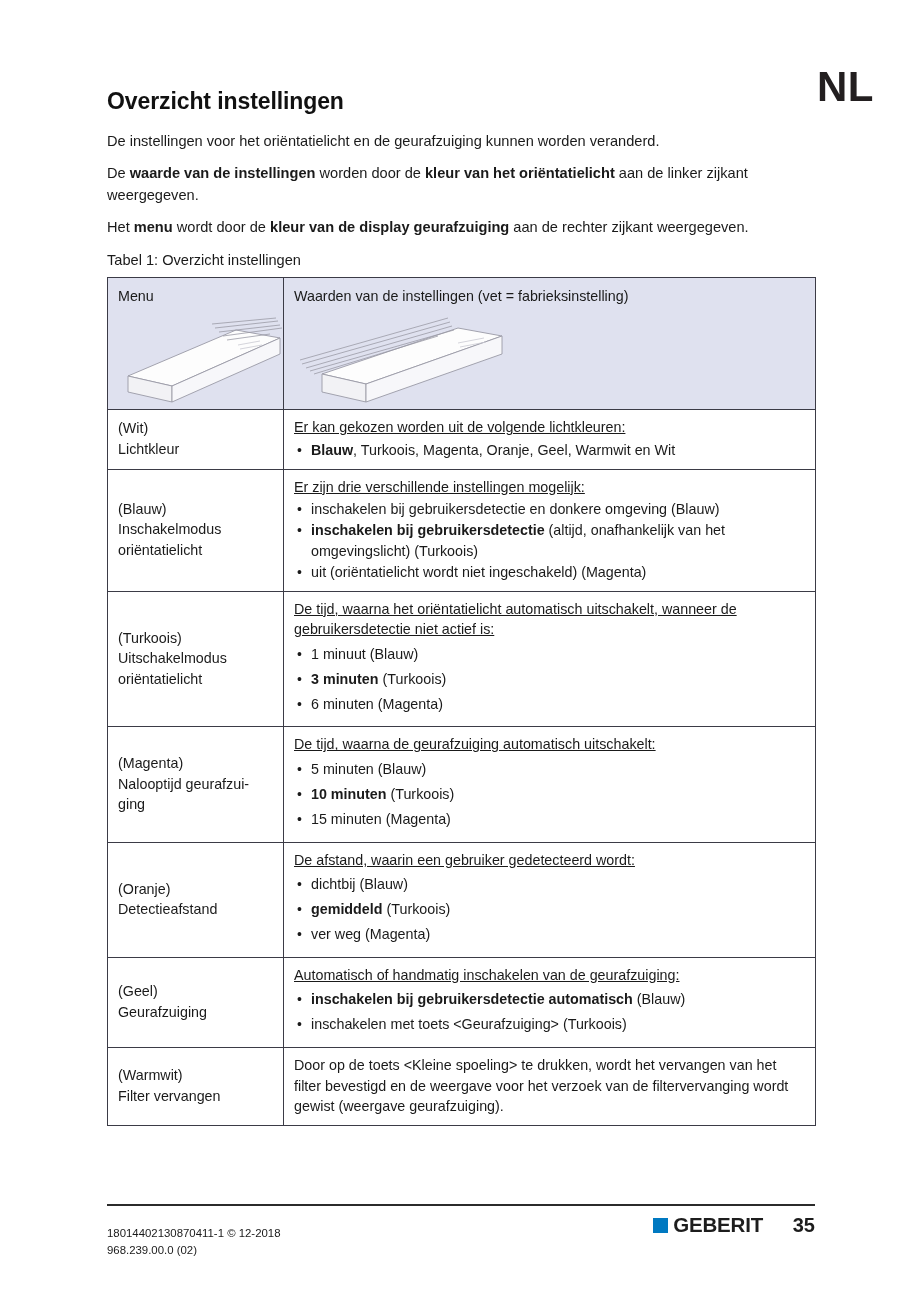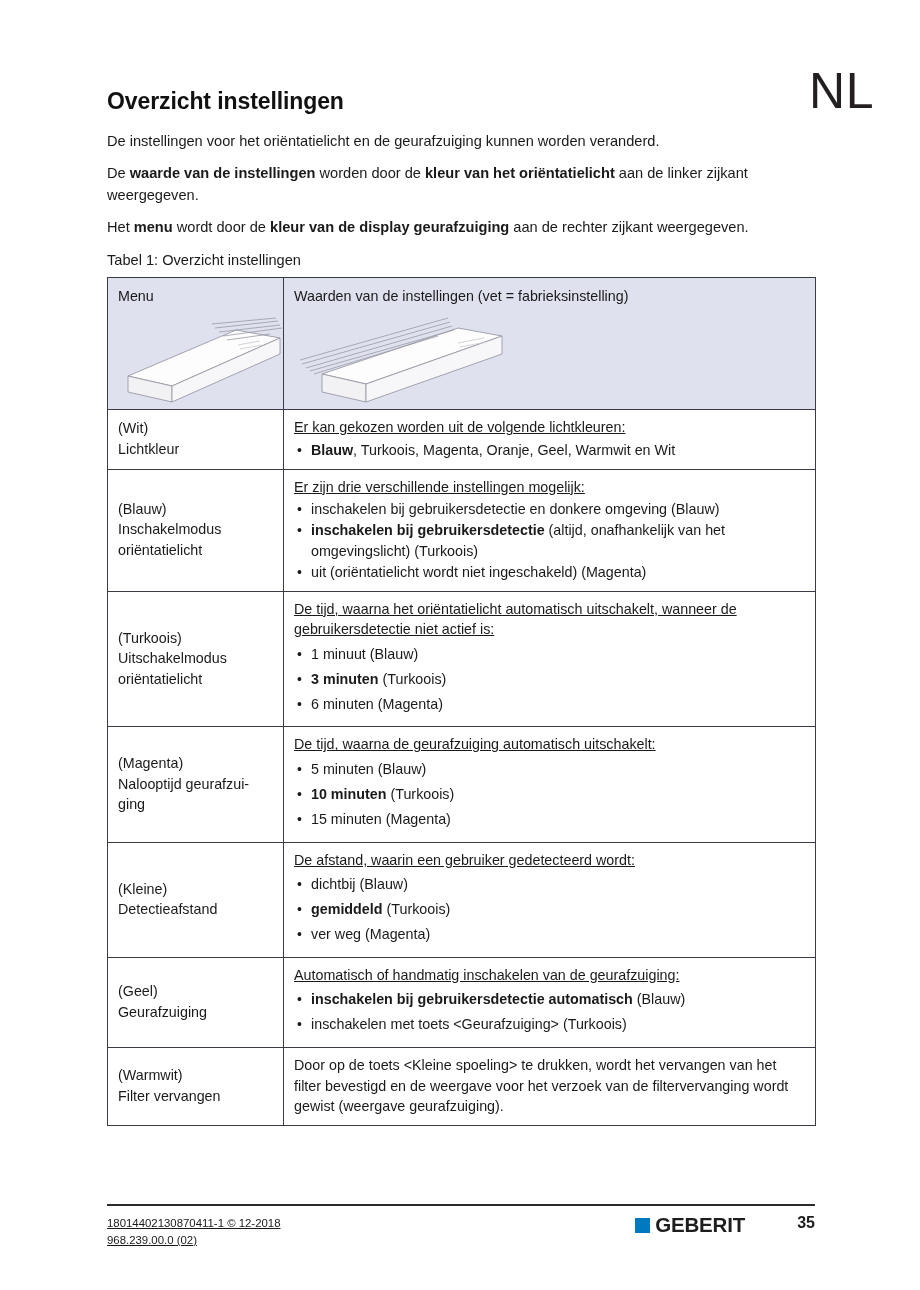--- a/index.html
+++ b/index.html
@@ -22,22 +22,22 @@
     width: 920px;
     height: 1290px;
     overflow: hidden;
   }
 
   
   .lang-marker {
     position: absolute;
     right: 46px;
     top: 66px;
-    font-size: 50px;
-    font-weight: 400;
+    font-size: 42px;
+    font-weight: 700;
     letter-spacing: 0.5px;
     color: #231f20;
     line-height: 1;
   }
 
   
   .content {
     position: absolute;
     left: 107px;
     top: 88px;
@@ -157,29 +157,28 @@
   .footer {
     position: absolute;
     left: 107px;
     top: 1215px;
     width: 708px;
     height: 60px;
   }
   .footer-codes {
     position: absolute;
     left: 0;
-    top: 0;
+    top: 10px;
     font-size: 11.4px;
     line-height: 1.5;
     color: #1a1a1a;
-    text-decoration: underline;
   }
   .footer-brand {
     position: absolute;
-    right: 70px;
+    right: 52px;
     top: 0px;
     display: flex;
     align-items: center;
     gap: 5px;
   }
   .brand-square {
     width: 15px;
     height: 15px;
     background: #0079c1;
     display: inline-block;
@@ -188,21 +187,21 @@
     font-size: 20.5px;
     font-weight: bold;
     letter-spacing: -0.2px;
     color: #1d1d1d;
     line-height: 1;
   }
   .page-number {
     position: absolute;
     right: 0;
     top: -1px;
-    font-size: 16px;
+    font-size: 20px;
     font-weight: bold;
     color: #1d1d1d;
     line-height: 1.1;
   }
 </style>
 </head>
 <body>
 
 <div class="page">
 
@@ -333,21 +332,21 @@
             <ul class="vals spaced">
                 <li><span class="bullet">•</span><span>5 minuten (Blauw)</span></li>
                 <li><span class="bullet">•</span><b>10 minuten</b><span> (Turkoois)</span></li>
                 <li><span class="bullet">•</span><span>15 minuten (Magenta)</span></li>
               </ul>
           </td>
         </tr>
 
         <tr>
           <td class="menu-cell">
-              <div>(Kleine)</div>
+              <div>(Oranje)</div>
               <div>Detectieafstand</div>
             </td>
           <td class="values-cell">
             <p class="lead">De afstand, waarin een gebruiker gedetecteerd wordt:</p>
             <ul class="vals spaced">
                 <li><span class="bullet">•</span><span>dichtbij (Blauw)</span></li>
                 <li><span class="bullet">•</span><b>gemiddeld</b><span> (Turkoois)</span></li>
                 <li><span class="bullet">•</span><span>ver weg (Magenta)</span></li>
               </ul>
           </td>

